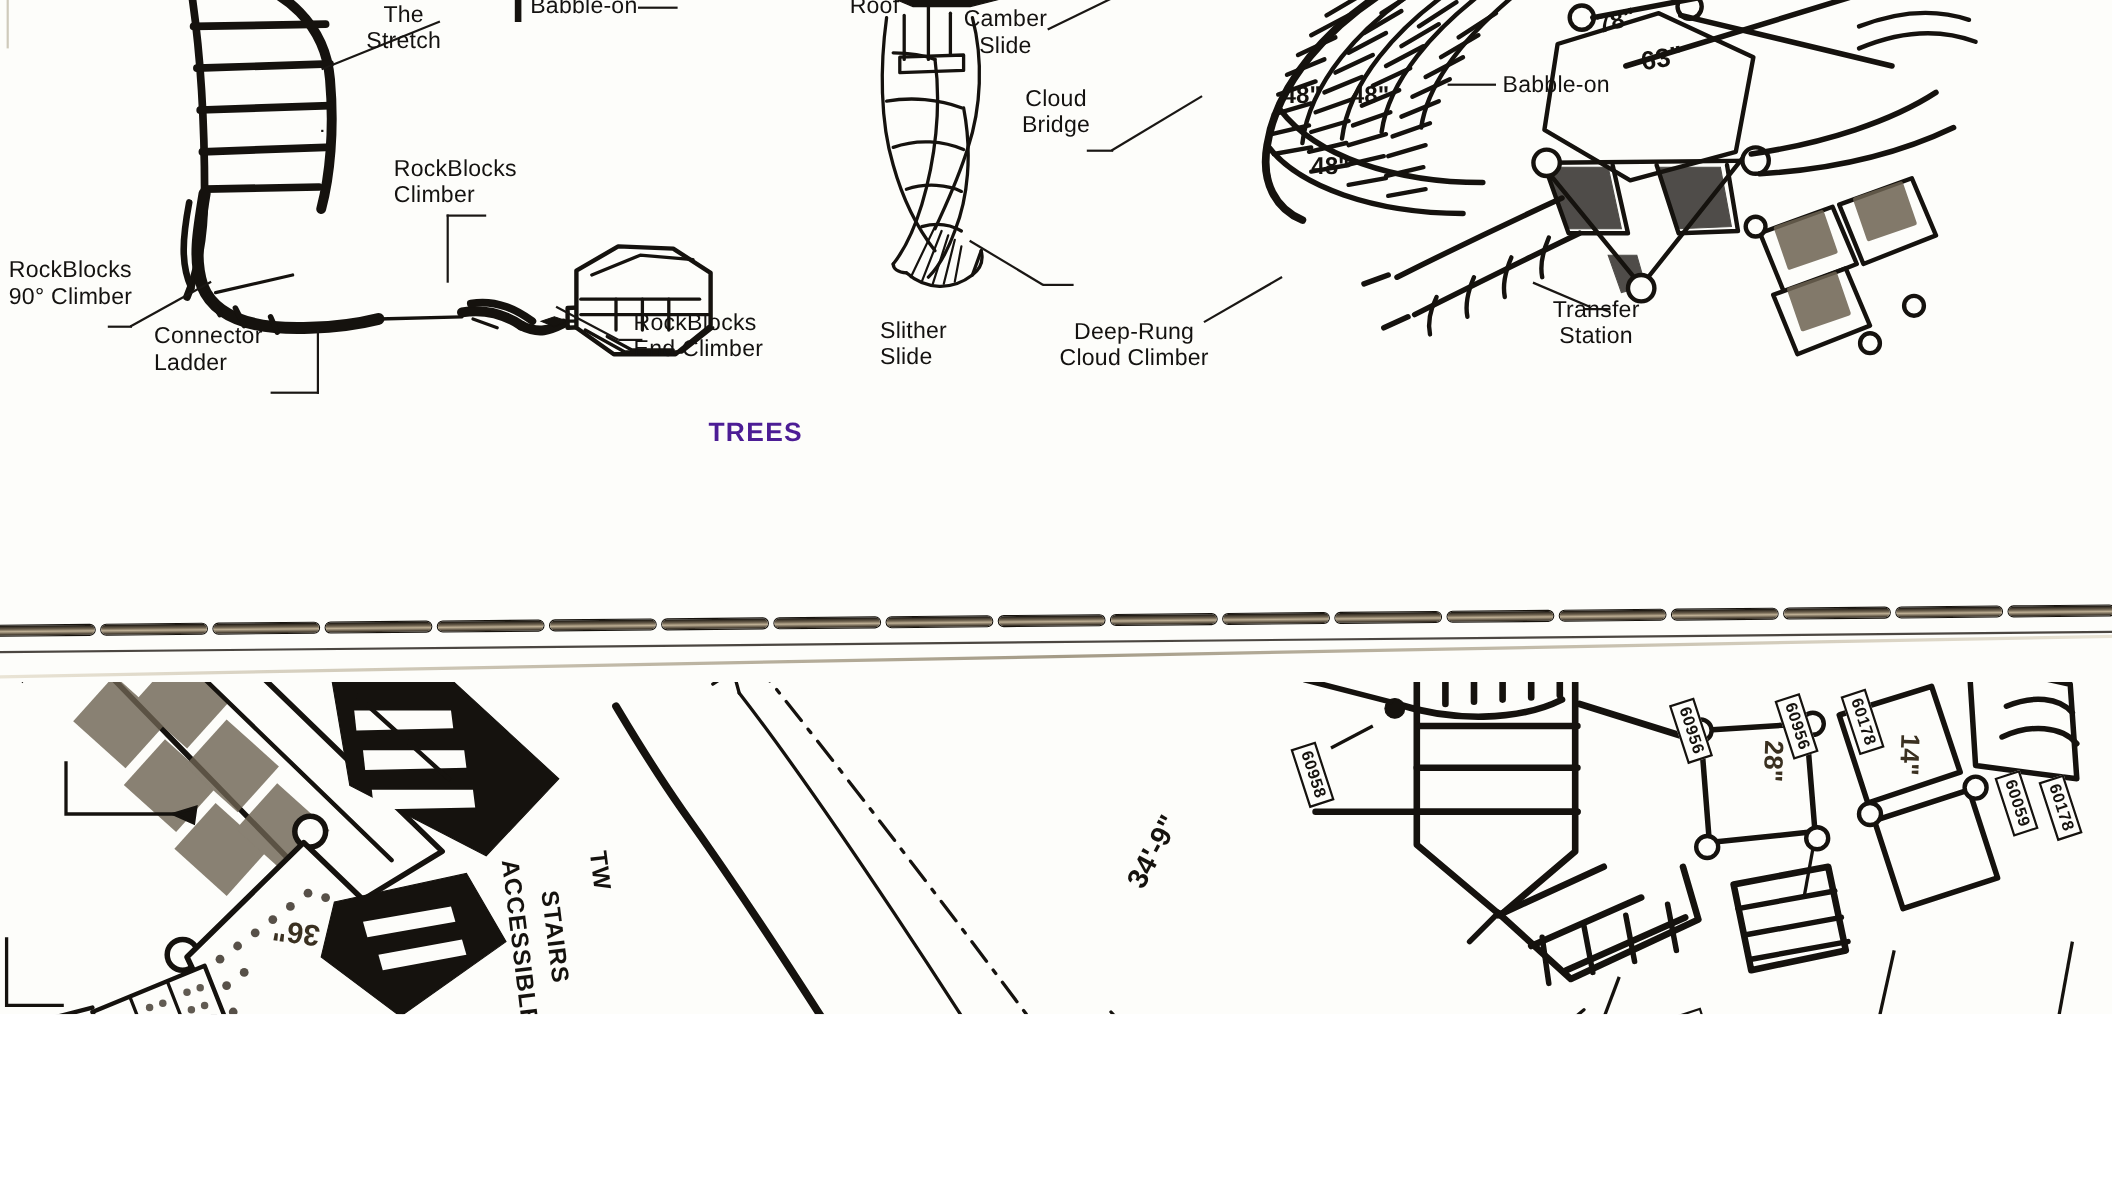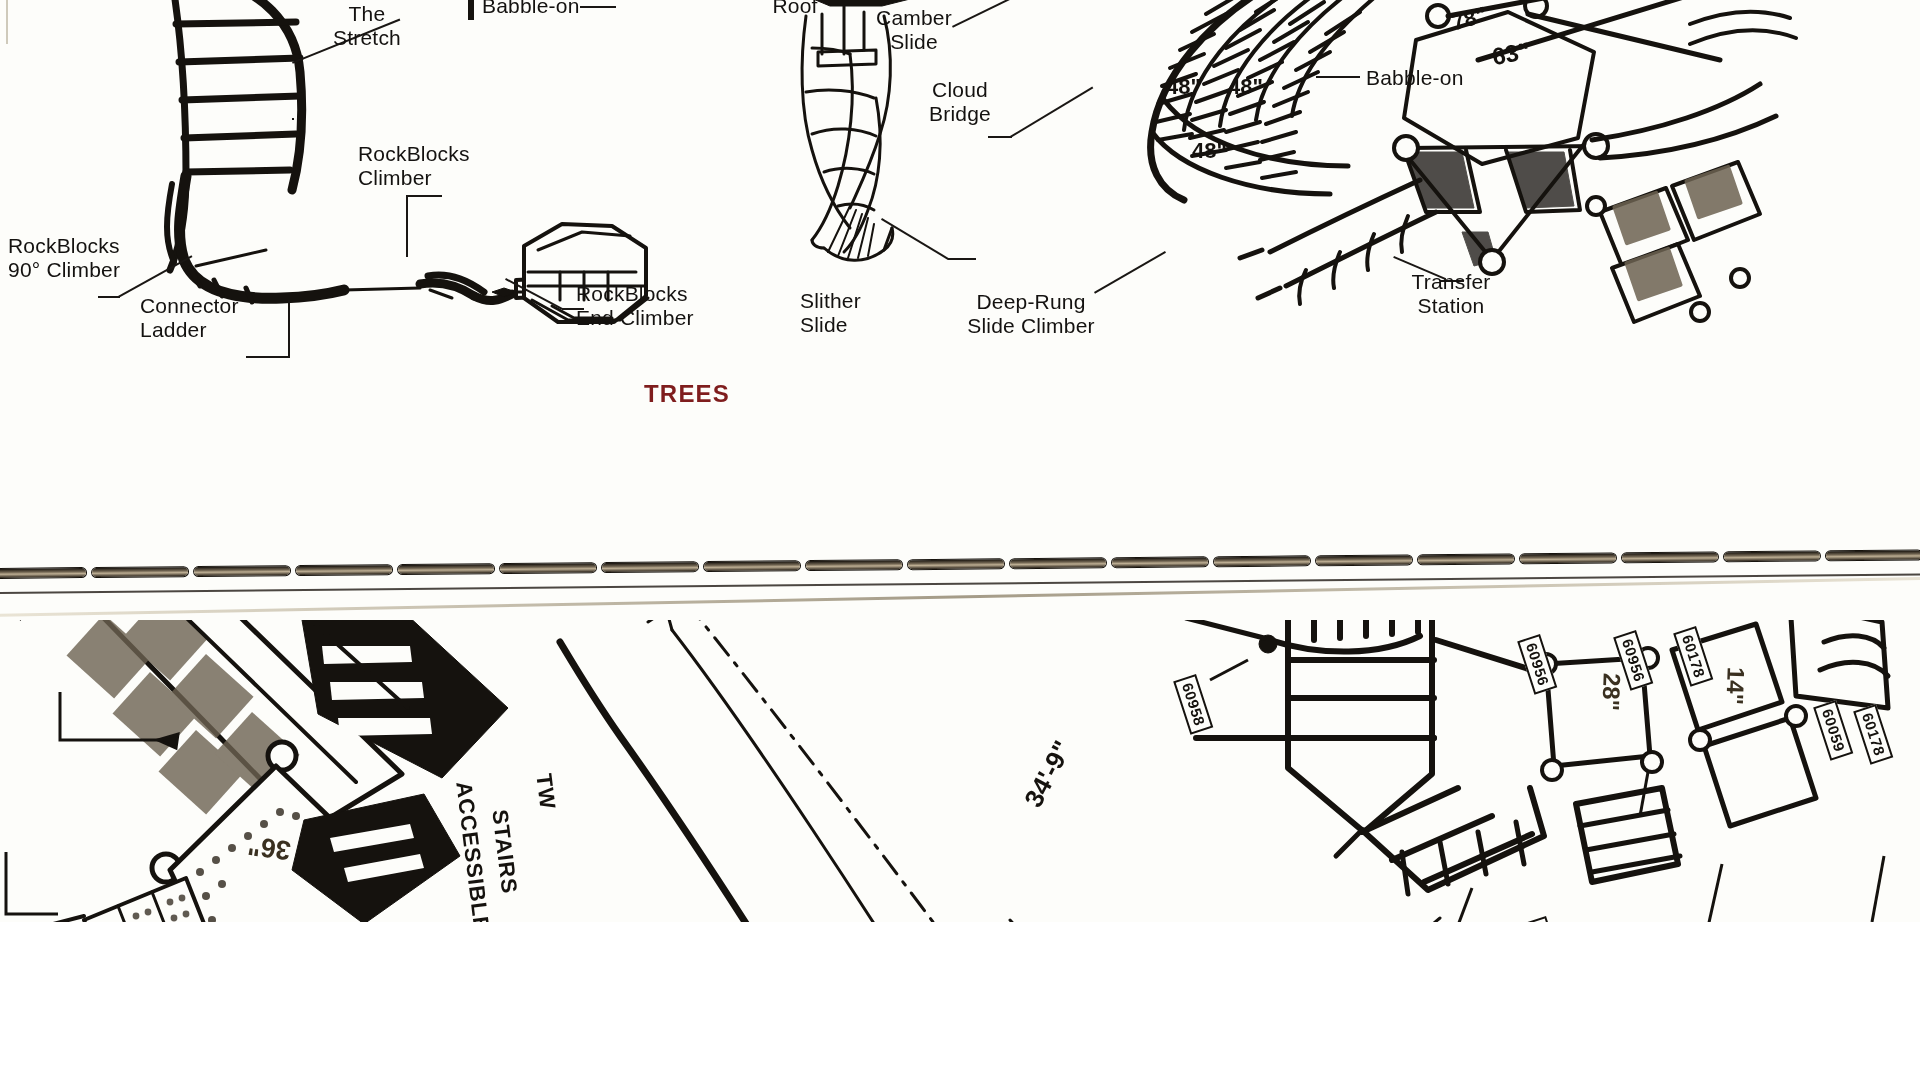--- a/index.html
+++ b/index.html
@@ -154,21 +154,21 @@
     font-weight: 700;
     color: #15120e;
     white-space: nowrap;
   }
   .trees {
     position: absolute;
     font-family: "Liberation Sans", sans-serif;
     font-size: 24px;
     font-weight: 600;
     letter-spacing: 1.2px;
-    color: #7f1d1d;
+    color: #4c1d95;
   }
 </style>
 </head>
 <body>
 
 <div id="page">
 
   <div class="panel-top">
 
     <div class="edge-v" style="left:6px; top:0; height:44px;"></div>
@@ -399,21 +399,21 @@
     <div class="lbl" style="left:800px; top:253px;margin-top:36px;">Slither
 Slide</div>
 
     <div class="lbl c" style="left:866px; top:6px; width:96px;">Camber
 Slide</div>
 
     <div class="lbl c" style="left:914px; top:78px; width:92px;">Cloud
 Bridge</div>
 
     <div class="lbl c" style="left:960px; top:290px; width:142px;">Deep-Rung
-Slide Climber</div>
+Cloud Climber</div>
 
     <div class="lbl" style="left:1366px; top:66px;">Babble-on</div>
 
     <div class="lbl c" style="left:1396px; top:270px; width:110px;">Transfer
 Station</div>
 
     <div class="circ-dim" style="left:1452px; top:6px; transform:rotate(-16deg);">78"</div>
     <div class="circ-dim" style="left:1492px; top:40px; transform:rotate(-10deg); font-size:24px;">63"</div>
     <div class="circ-dim" style="left:1166px; top:74px;">48"</div>
     <div class="circ-dim" style="left:1228px; top:74px;">48"</div>

